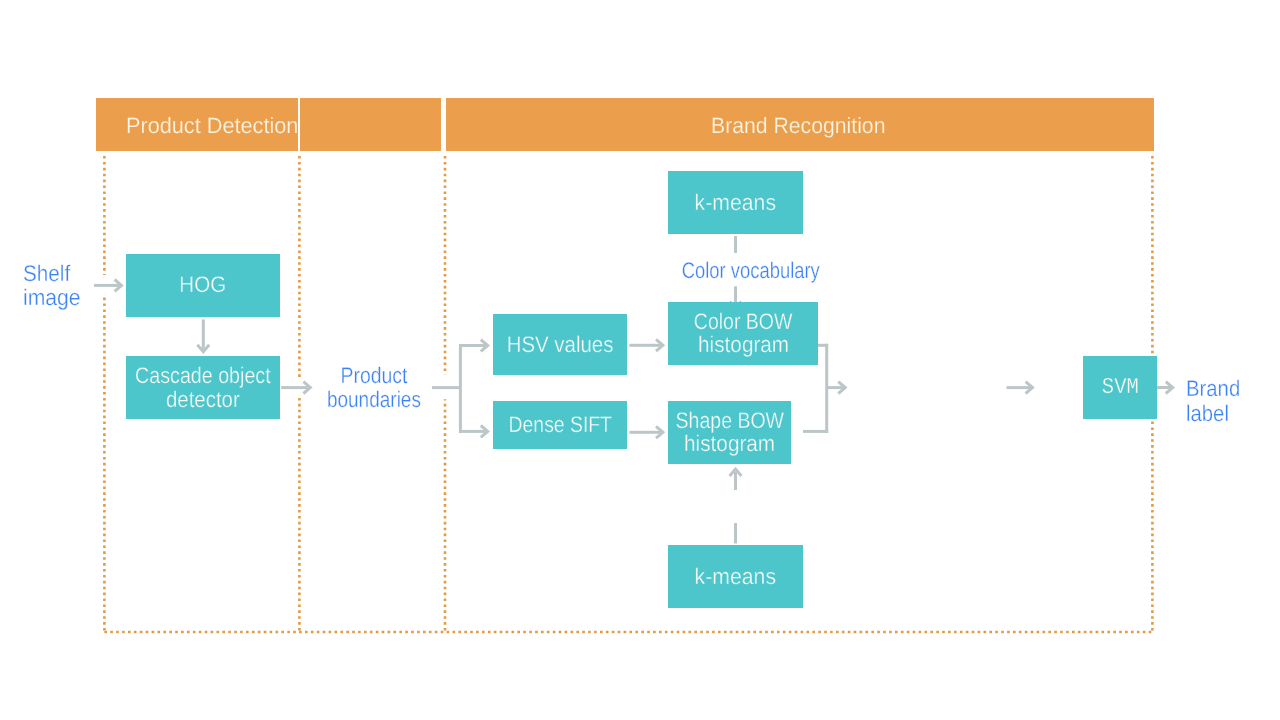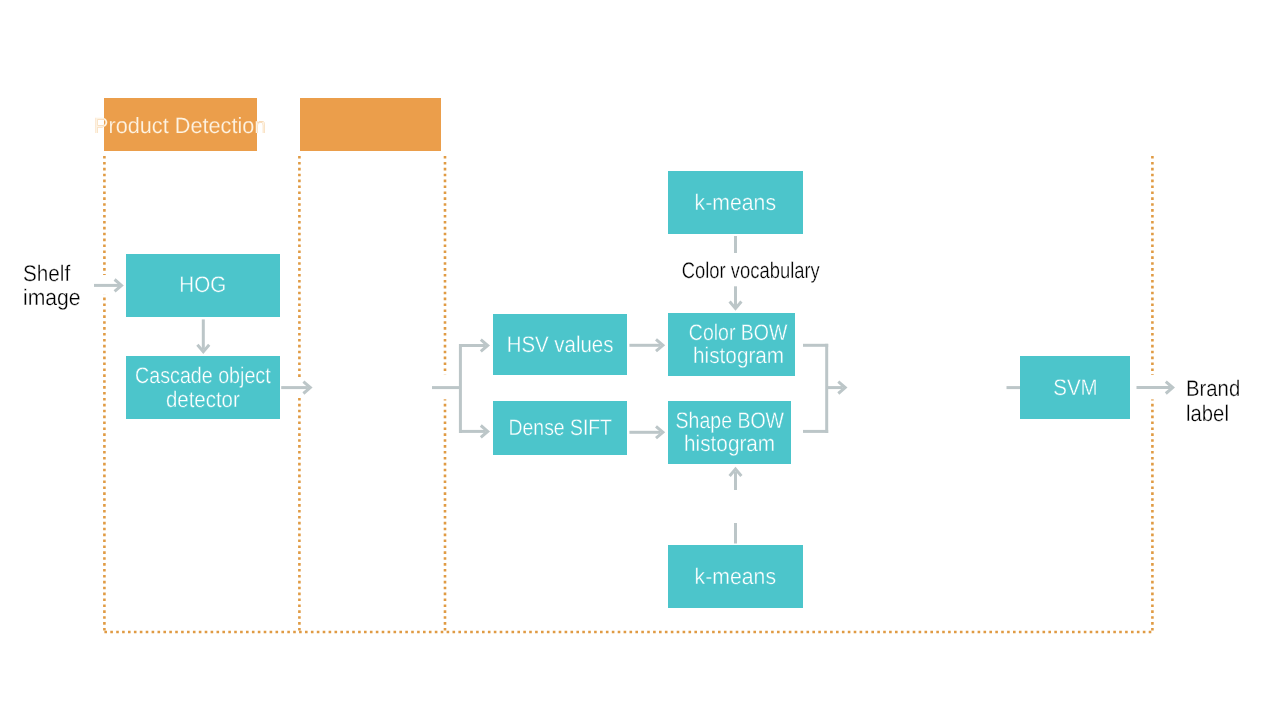--- a/index.html
+++ b/index.html
@@ -9,21 +9,21 @@
        overflow:hidden;
        -webkit-font-smoothing:antialiased;
        text-rendering:geometricPrecision;}
   #stage{position:relative;width:1280px;height:720px;background:#ffffff;}
   .hdr{position:absolute;background:#eb9e4b;display:flex;align-items:center;justify-content:center;}
   .hdr span{color:#fdf3e3;font-size:22.2px;line-height:1;position:relative;top:2px;-webkit-text-stroke:0.18px #eb9e4b;
             display:inline-block;transform:scaleX(0.955);transform-origin:center center;white-space:nowrap;}
   .box{position:absolute;background:#4cc5cb;display:flex;align-items:center;justify-content:center;text-align:center;}
   .box span{color:#ffffff;font-size:22.6px;line-height:23.7px;display:block;-webkit-text-stroke:0.35px #4cc5cb;}
   .box i{font-style:normal;display:inline-block;transform:scaleX(0.8745);transform-origin:center center;white-space:nowrap;}
-  .lbl{position:absolute;color:#000000;font-size:22.6px;line-height:24.7px;-webkit-text-stroke:0.3px #ffffff;}
+  .lbl{position:absolute;color:#3b82f6;font-size:22.6px;line-height:24.7px;-webkit-text-stroke:0.3px #ffffff;}
   .lbl div{display:block;}
   .lbl i{font-style:normal;display:inline-block;transform:scaleX(0.8745);transform-origin:center center;white-space:nowrap;}
   .lbl,.box span,.hdr span{will-change:opacity;}
   .lbl.l i{transform-origin:left center;}
   .lbl.c{text-align:center;}
   .lbl.vocab i{transform:scaleX(0.8143);}
   svg.arrows{position:absolute;left:0;top:0;width:1280px;height:720px;pointer-events:none;}
   svg.lanes{position:absolute;left:0;top:0;width:1280px;height:720px;pointer-events:none;}
 </style>
 </head>
@@ -36,25 +36,28 @@
       <line x1="299.4" y1="156" x2="299.4" y2="632" stroke="#e09b44" stroke-width="2.6" stroke-dasharray="2.6 3.3"></line>
       <line x1="445" y1="156" x2="445" y2="632" stroke="#e09b44" stroke-width="2.6" stroke-dasharray="2.6 3.3"></line>
       <line x1="1152.4" y1="156" x2="1152.4" y2="632" stroke="#e09b44" stroke-width="2.6" stroke-dasharray="2.6 3.3"></line>
       <line x1="104.4" y1="632" x2="1153" y2="632" stroke="#e09b44" stroke-width="2.6" stroke-dasharray="2.6 3.3"></line>
       <rect x="101" y="275" width="9" height="19.5" fill="#ffffff"></rect>
       <rect x="296" y="377" width="9" height="20" fill="#ffffff"></rect>
       <rect x="441" y="374.3" width="9" height="25" fill="#ffffff"></rect>
       <rect x="1148" y="375" width="9" height="24.4" fill="#ffffff"></rect>
     </svg>
 
-  <div class="hdr" style="left:104px;top:98px;width:153px;height:52.5px;">
+  <div class="hdr" style="left:96px;top:98px;width:172px;height:52.5px;padding-left:30px;">
     <span style="transform:scaleX(0.978)">Product Detection</span>
   </div>
   <div class="hdr" style="left:300.1px;top:98px;width:141.3px;height:52.5px;">
     <span></span>
+  </div>
+  <div class="hdr" style="left:445.6px;top:98px;width:708.4px;height:52.5px;">
+    <span style="transform:scaleX(0.955);position:relative;left:-1.5px;top:2px">Brand Recognition</span>
   </div>
 
   <svg class="arrows" viewBox="0 0 1280 720">
       <line x1="94" y1="285.4" x2="119.0768950493781" y2="285.4" stroke="#bcc6c8" stroke-width="3"></line>
       <path d="M 114.5918950493781 279.5 L 121.4918950493781 285.4 L 114.5918950493781 291.29999999999995" fill="none" stroke="#bcc6c8" stroke-width="3" stroke-linecap="butt" stroke-linejoin="miter"></path>
       <line x1="203.3" y1="319.4" x2="203.3" y2="349.2768950493781" stroke="#bcc6c8" stroke-width="3"></line>
       <path d="M 197.4 344.7918950493781 L 203.3 351.6918950493781 L 209.20000000000002 344.7918950493781" fill="none" stroke="#bcc6c8" stroke-width="3" stroke-linecap="butt" stroke-linejoin="miter"></path>
       <line x1="281.2" y1="387.6" x2="307.8768950493781" y2="387.6" stroke="#bcc6c8" stroke-width="3"></line>
       <path d="M 303.39189504937815 381.70000000000005 L 310.2918950493781 387.6 L 303.39189504937815 393.5" fill="none" stroke="#bcc6c8" stroke-width="3" stroke-linecap="butt" stroke-linejoin="miter"></path>
       <line x1="432" y1="387.6" x2="460.4" y2="387.6" stroke="#bcc6c8" stroke-width="3"></line>
@@ -89,39 +92,43 @@
   </div>
   <div class="box" style="left:126px;top:356px;width:153.7px;height:62.7px;">
     <span style="line-height:24.3px;position:relative;top:0.6px"><i style="transform:scaleX(0.8707)">Cascade object</i><br><i style="transform:scaleX(0.9041)">detector</i></span>
   </div>
   <div class="box" style="left:668.1px;top:171.1px;width:134.9px;height:62.6px;">
     <span style="position:relative;top:0px"><i style="transform:scaleX(0.9395)">k-means</i></span>
   </div>
   <div class="box" style="left:493.3px;top:313.9px;width:133.3px;height:61px;">
     <span><i style="transform:scaleX(0.9041)">HSV values</i></span>
   </div>
-  <div class="box" style="left:493.3px;top:401.1px;width:133.3px;height:54px;">
+  <div class="box" style="left:493.3px;top:401.1px;width:133.3px;height:48px;">
     <span><i style="transform:scaleX(0.8576)">Dense SIFT</i></span>
   </div>
-  <div class="box" style="left:668.3px;top:313px;width:127px;height:62.7px;justify-content:flex-end;">
+  <div class="box" style="left:668.3px;top:302px;width:150px;height:62.7px;">
     <span><i style="transform:scaleX(0.8630)">Color BOW</i><br><i style="transform:scaleX(0.9180)">histogram</i></span>
   </div>
   <div class="box" style="left:668.3px;top:401.1px;width:123px;height:62.6px;">
     <span><i style="transform:scaleX(0.8630)">Shape BOW</i><br><i style="transform:scaleX(0.9180)">histogram</i></span>
   </div>
   <div class="box" style="left:668.2px;top:545.2px;width:134.5px;height:62.5px;">
     <span style="position:relative;top:0px"><i style="transform:scaleX(0.9395)">k-means</i></span>
   </div>
-  <div class="box" style="left:1020px;top:356px;width:110px;height:62.9px;">
+  <div class="box" style="left:1083px;top:356px;width:74px;height:62.9px;font-family:Liberation Mono, monospace;">
     <span><i style="transform:scaleX(0.9080)">SVM</i></span>
   </div>
 
   <div class="lbl l" style="left:22.9px;top:261.6px;">
     <div><i style="transform:scaleX(0.9156)">Shelf</i></div>
     <div><i style="transform:scaleX(0.9366)">image</i></div>
+  </div>
+  <div class="lbl c" style="left:310px;top:363.7px;width:128px;">
+    <div><i style="transform:scaleX(0.8602)">Product</i></div>
+    <div><i style="transform:scaleX(0.8411)">boundaries</i></div>
   </div>
   <div class="lbl c vocab" style="left:635px;top:259px;width:201px;text-align:right;">
     <div><i>Color vocabulary</i></div>
   </div>
   <div class="lbl l" style="left:1186.2px;top:377px;text-decoration:underline;">
     <div><i style="transform:scaleX(0.8984)">Brand</i></div>
     <div><i style="transform:scaleX(0.8984)">label</i></div>
   </div>
 
 </div>

